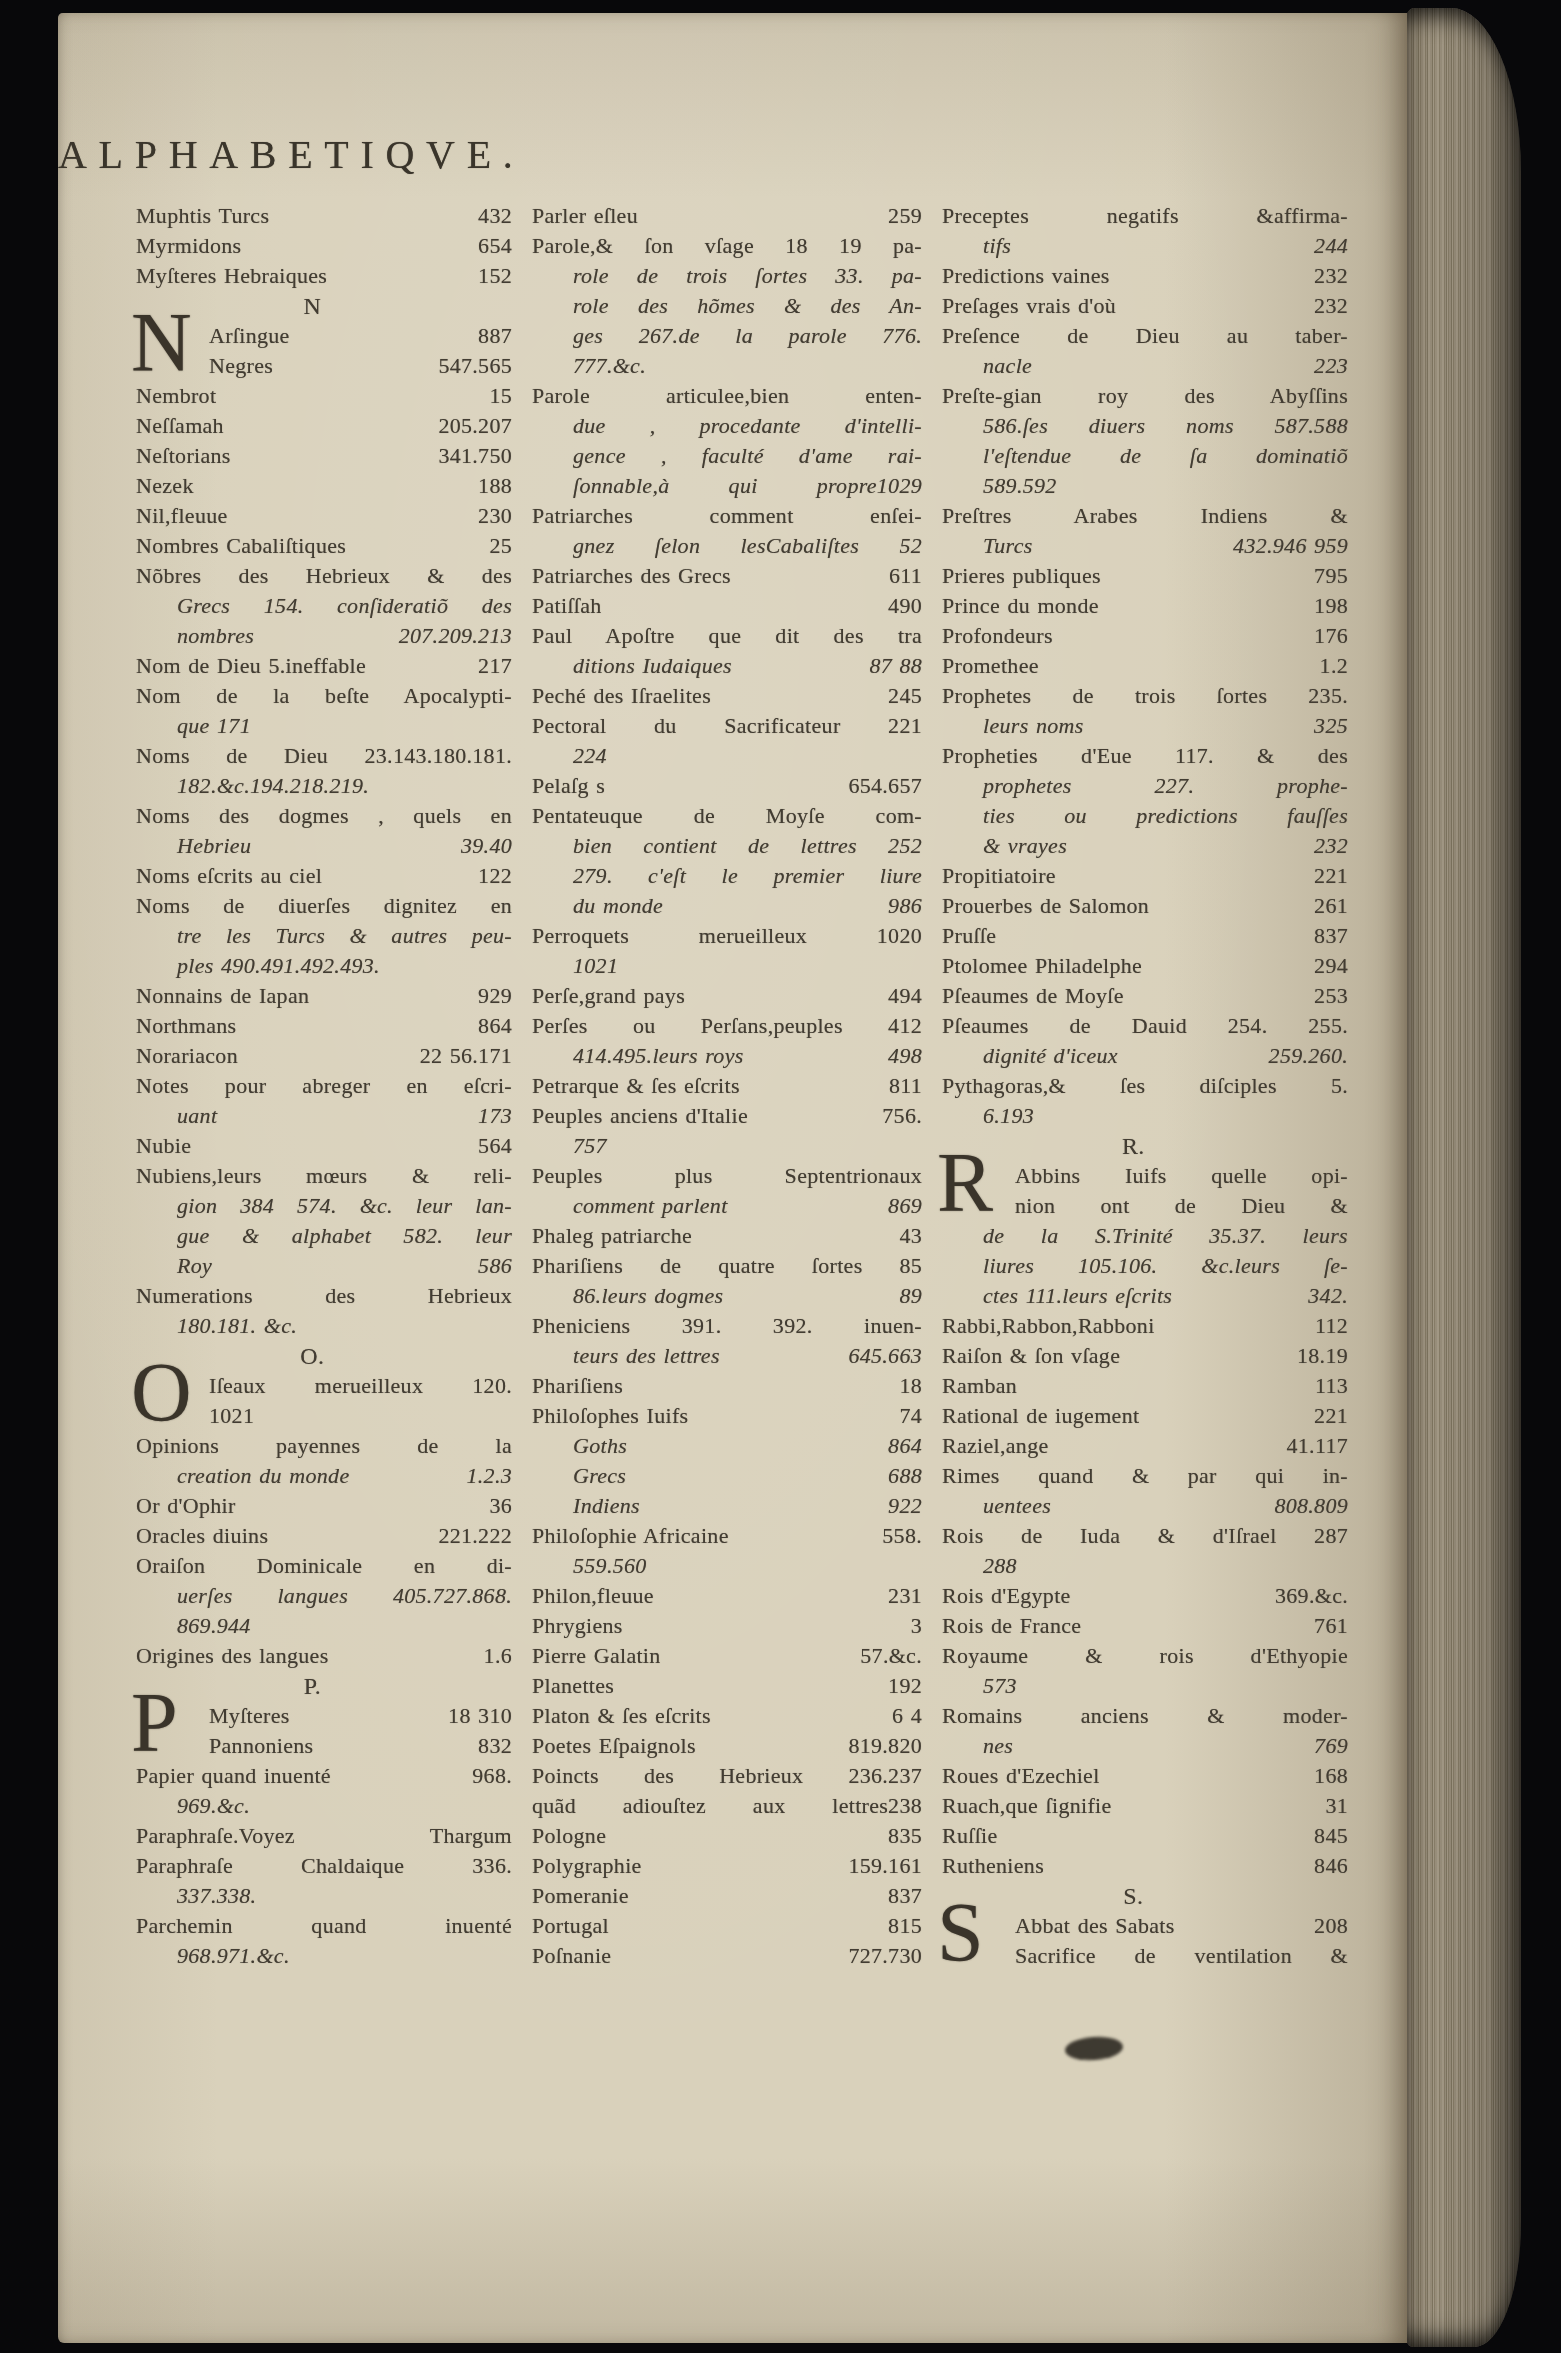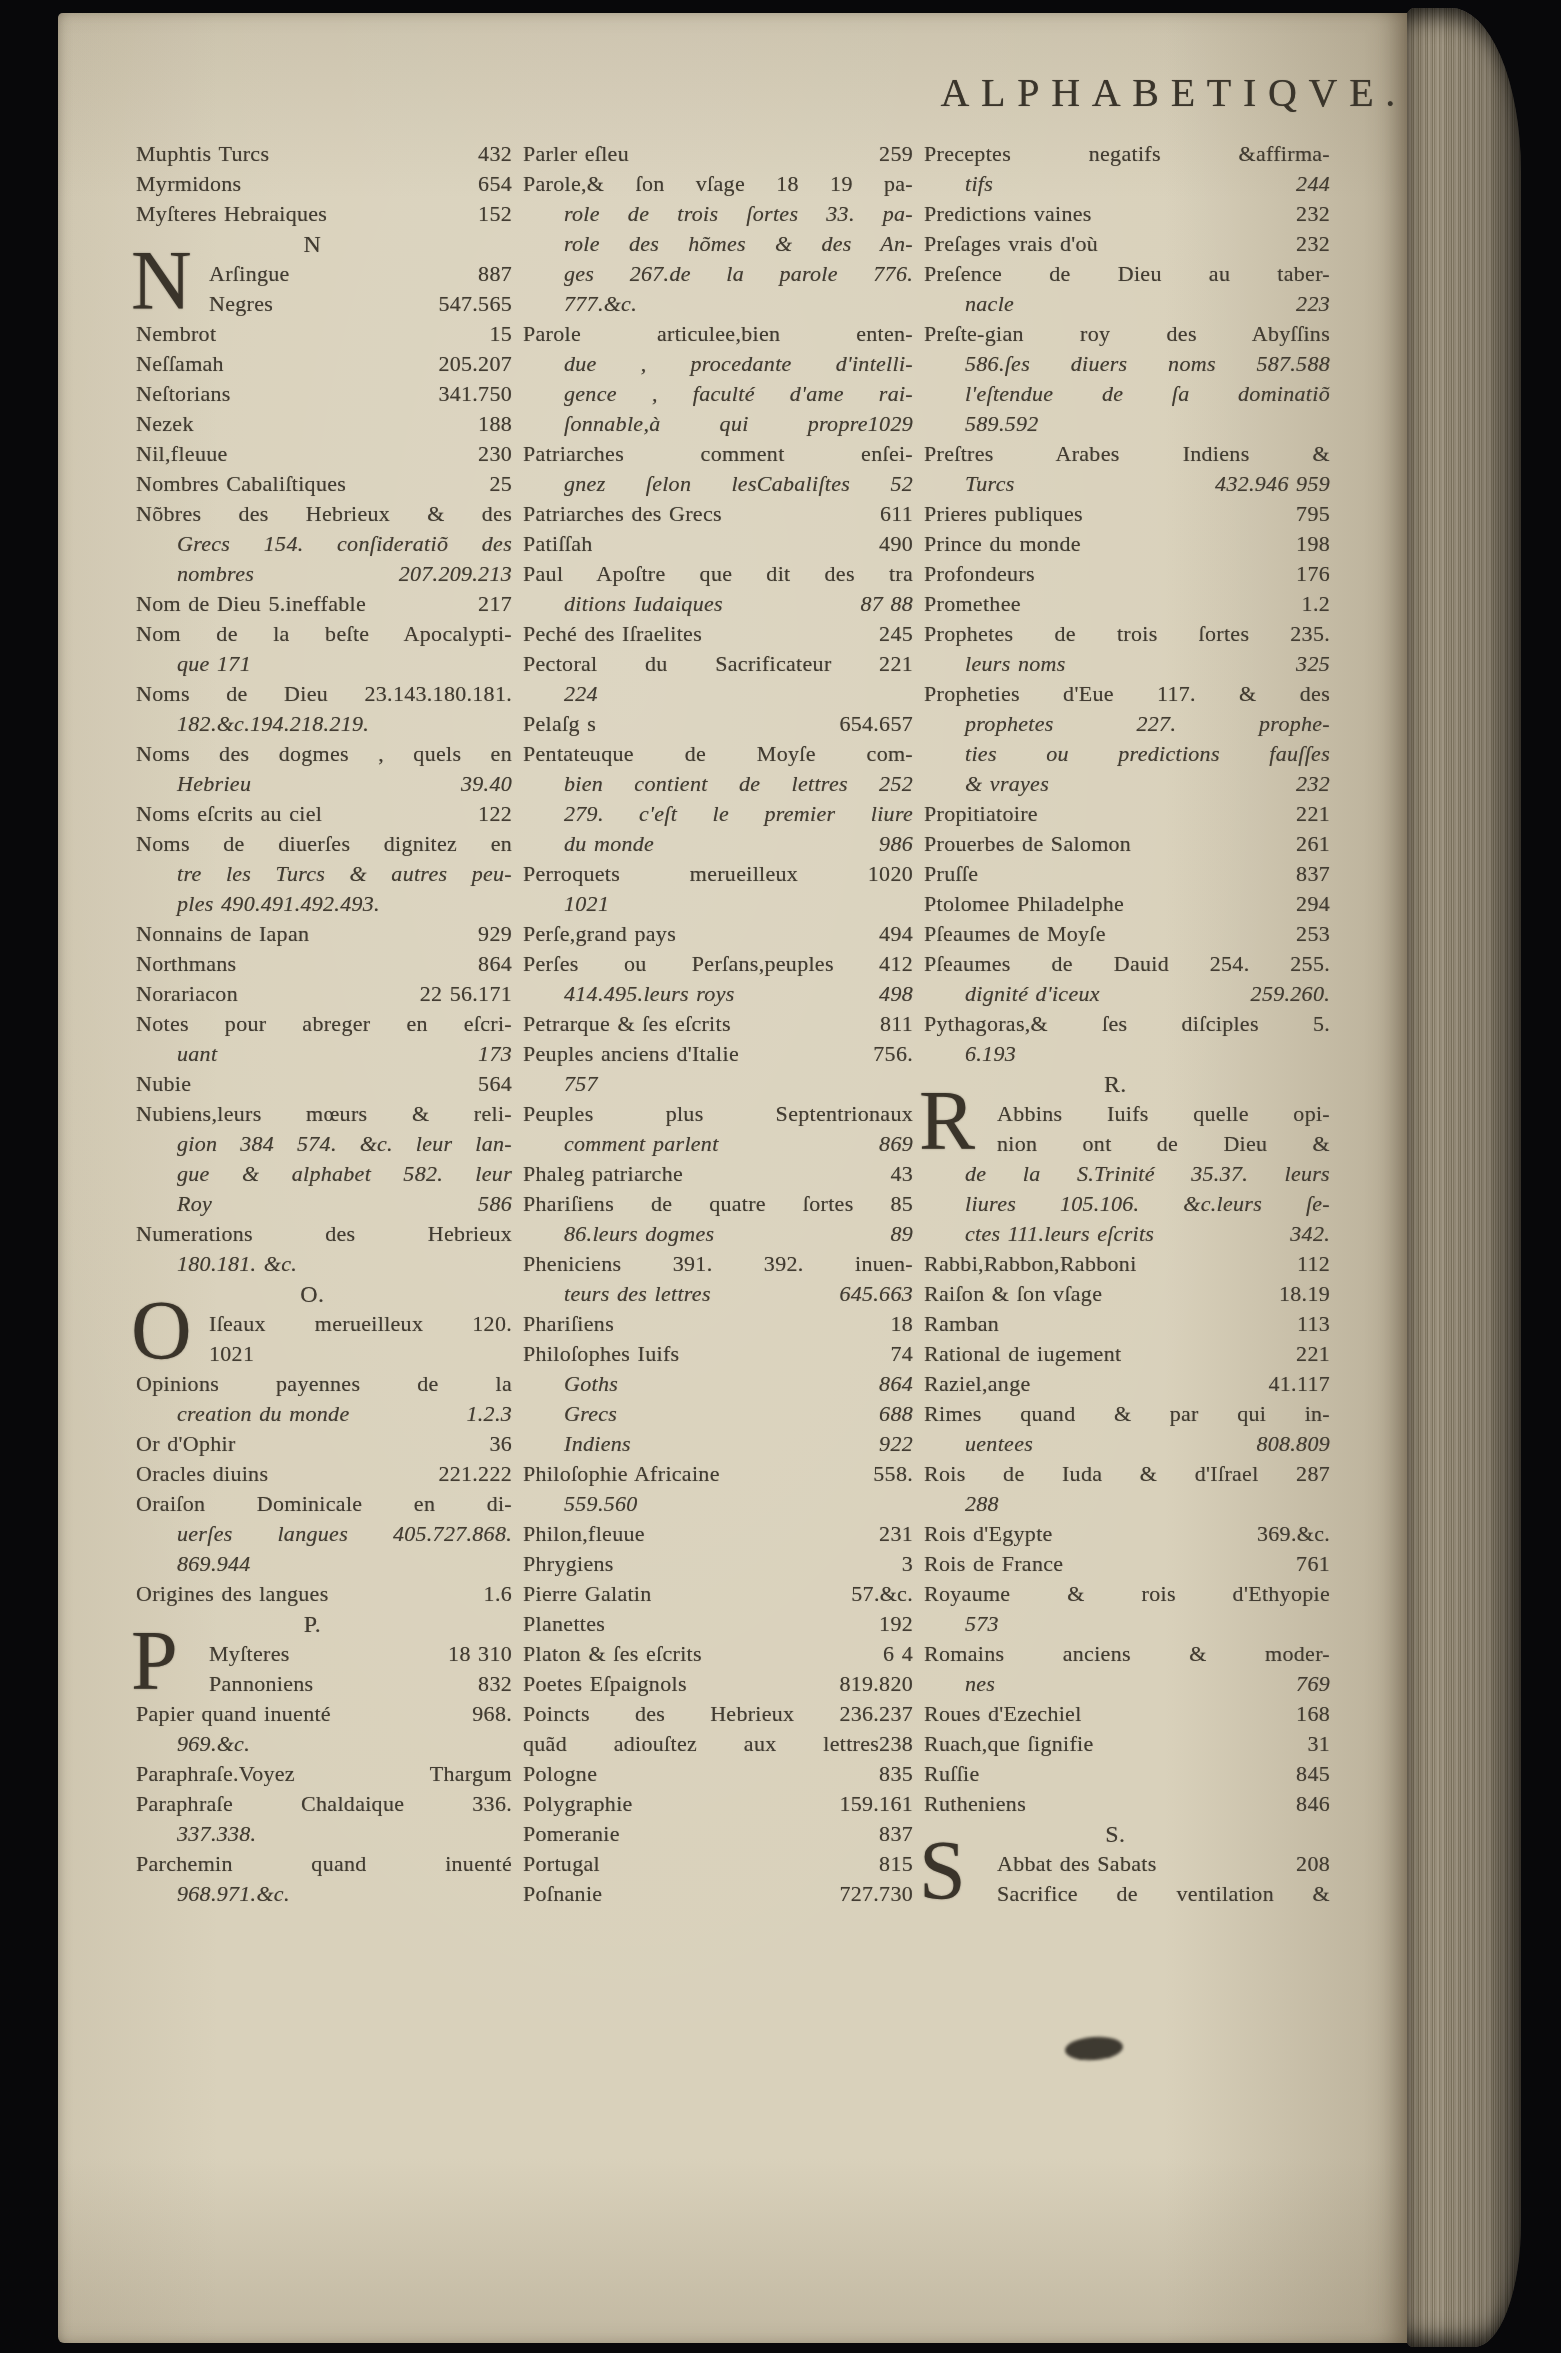--- a/index.html
+++ b/index.html
@@ -22,26 +22,26 @@
   .fore-edge{
     position:absolute;left:1407px;top:7.8px;width:114px;height:2339px;
     background:
       linear-gradient(to right, rgba(70,60,45,0.25), rgba(0,0,0,0) 25%, rgba(20,16,12,0.15) 70%, rgba(10,8,6,0.6)),
       repeating-linear-gradient(90deg, #978d7a 0 1.6px, #7d745f 1.6px 2.3px, #a29885 2.3px 3.9px, #867c67 3.9px 4.7px),
       #8a8070;
     border-radius: 7.8px 70px 47px 6.2px / 7.8px 164px 125px 6.2px;
     box-shadow: inset 0 19.5px 23.4px -11.7px rgba(0,0,0,0.8), inset 0 -19.5px 23.4px -11.7px rgba(0,0,0,0.8);
   }
   .title{
-    margin-top:56px;text-align:right;
+    margin-top:118px;text-align:left;
     font-size:40px;letter-spacing:11.7px;color:#3a352b;
     text-shadow:0 0 0.8px rgba(58,53,43,0.75);
   }
   .columns{
-    display:flex;margin:23.4px 35px 0 78px;gap:11px;
+    display:flex;margin:23.4px 35px 0 78px;gap:20px;
   }
   .col{width:376px;}
   .col.c2{width:390px;}
   .col.c3{width:406px;}
   .line{
     display:flex;justify-content:space-between;align-items:baseline;
     min-height:30px;line-height:30px;font-size:22px;
     letter-spacing:0.3px;word-spacing:1.6px;
     color:#423c32;text-shadow:0 0 0.8px rgba(62,56,46,0.55);
     white-space:nowrap;

